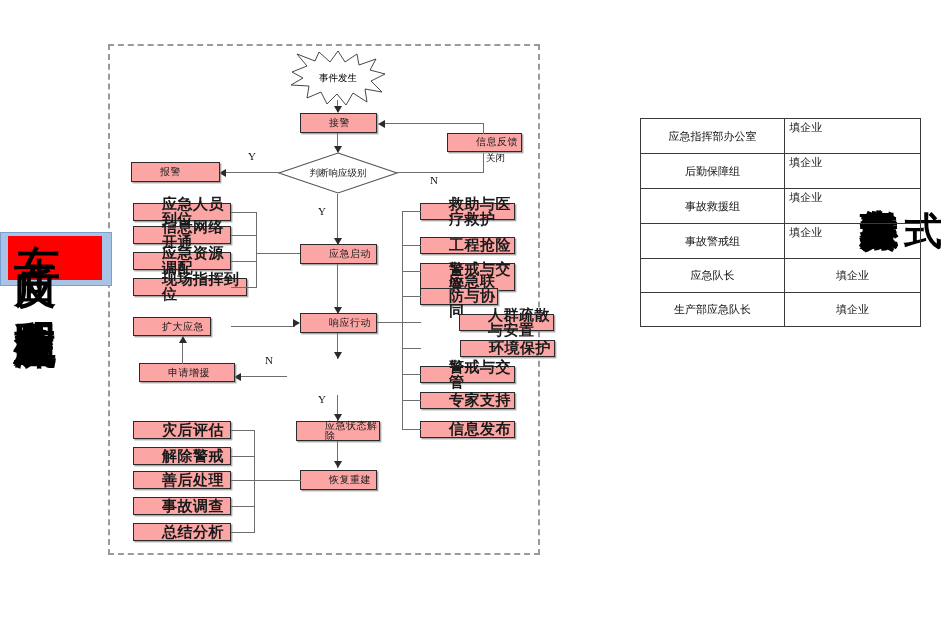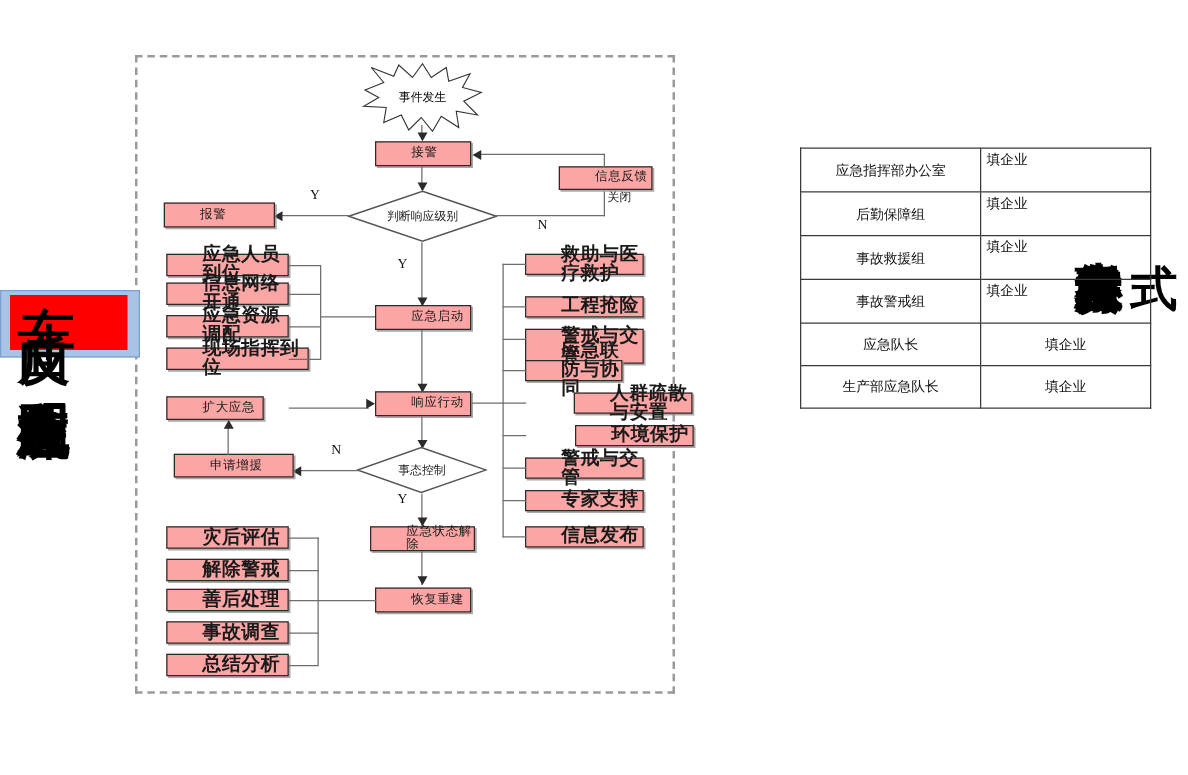--- a/index.html
+++ b/index.html
@@ -235,26 +235,20 @@
 
   <div class="abs box" style="left:133px;top:317px;width:78px;height:19px;">
     <span>扩大应急</span>
   </div>
   <div class="ln lnh" style="left:231px;top:326px;width:64px;"></div>
   <div class="arrow arrow-right" style="left:293px;top:319px;"></div>
 
   <div class="ln lnv" style="left:337px;top:333px;height:26px;"></div>
   <div class="arrow arrow-down" style="left:334px;top:352px;"></div>
 
-  <div class="abs diamond" style="left:285px;top:357px;width:105px;height:38px;">
-    <svg width="105" height="38" viewBox="0 0 105 38">
-      <polygon points="52,1 104,19 52,37 1,19" fill="#ffffff" stroke="#555555" stroke-width="1.1"></polygon>
-    </svg>
-    <span>事态控制</span>
-  </div>
 
   <div class="ln lnh" style="left:239px;top:376px;width:48px;"></div>
   <div class="arrow arrow-left" style="left:234px;top:373px;"></div>
   <div class="yn" style="left:265px;top:354px;">N</div>
 
   <div class="abs box" style="left:139px;top:363px;width:96px;height:19px;">
     <span>申请增援</span>
   </div>
   <div class="ln lnv" style="left:182px;top:341px;height:23px;"></div>
   <div class="arrow arrow-up" style="left:179px;top:336px;"></div>

